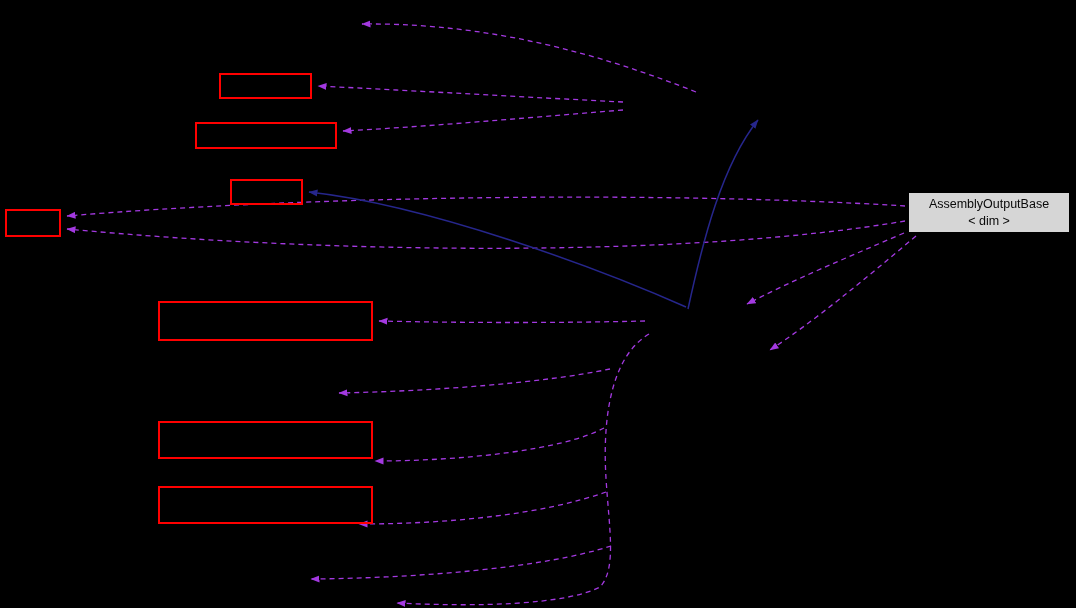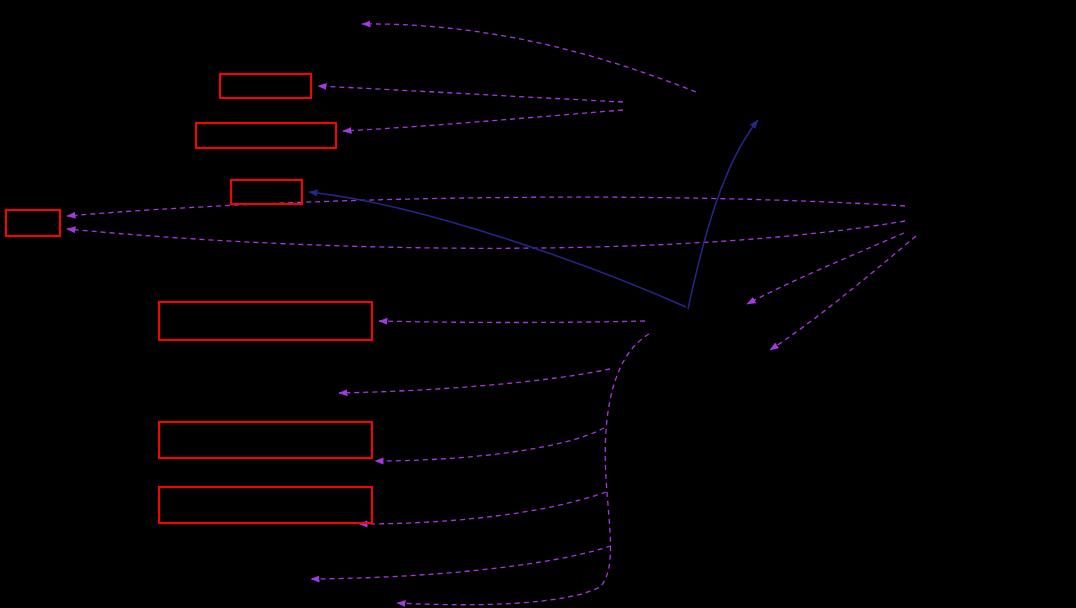--- a/index.html
+++ b/index.html
@@ -107,14 +107,18 @@
   </svg>
 
   <div class="node n1"></div>
   <div class="node n2"></div>
   <div class="node n3"></div>
   <div class="node n4"></div>
   <div class="node n5"></div>
   <div class="node n6"></div>
   <div class="node n7"></div>
 
+  <div class="main-node">
+    <span>AssemblyOutputBase</span>
+    <span>&lt; dim &gt;</span>
+  </div>
 
 </div>
 
 </body></html>

